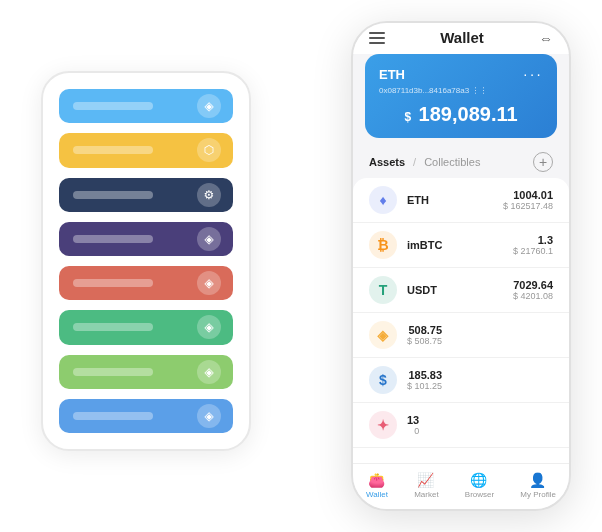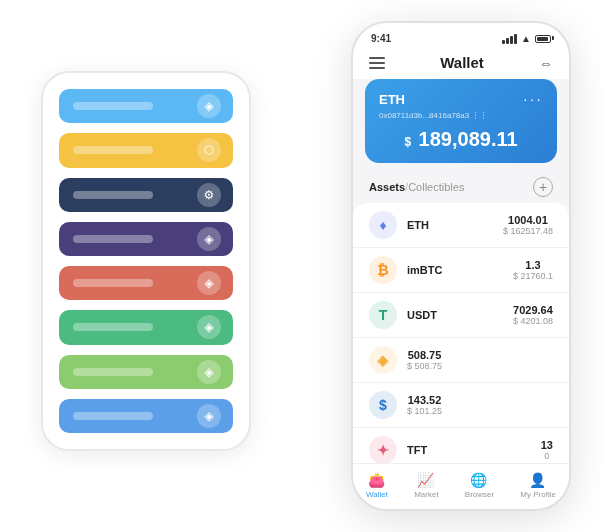--- a/index.html
+++ b/index.html
@@ -198,20 +198,21 @@
     .assets-header {
       display: flex;
       justify-content: space-between;
       align-items: center;
       padding: 4px 16px 6px;
       background: #f5f5f7;
     }
 
     .assets-tabs {
       display: flex;
+      gap: 8px;
       font-size: 11px;
     }
 
     .tab-active {
       color: #222;
       font-weight: 600;
     }
 
     .tab-separator {
       color: #bbb;
@@ -263,21 +264,21 @@
     }
 
     .asset-name {
       flex: 1;
       font-size: 11px;
       font-weight: 600;
       color: #222;
     }
 
     .asset-values {
-      text-align: center;
+      text-align: right;
     }
 
     .asset-amount {
       font-size: 11px;
       font-weight: 600;
       color: #222;
     }
 
     .asset-usd {
       font-size: 9px;
@@ -355,39 +356,20 @@
         <div class="color-card-icon" style="color: rgb(255, 255, 255); font-size: 12px;">◈</div>
       </div>
       <div class="color-card" style="background: rgb(91, 159, 232);">
         <div class="color-card-text"></div>
         <div class="color-card-icon" style="color: rgb(255, 255, 255); font-size: 12px;">◈</div>
       </div>
     </div>
 
   <div class="main-phone">
 
-    <div class="status-bar">
-      <span>9:41</span>
-      <div class="status-icons">
-
-        <div style="display:flex;gap:1px;align-items:flex-end;">
-          <div class="signal-bar" style="height:4px;"></div>
-          <div class="signal-bar" style="height:6px;"></div>
-          <div class="signal-bar" style="height:8px;"></div>
-          <div class="signal-bar" style="height:10px;"></div>
-        </div>
-
-        <span style="font-size:10px;">▲</span>
-
-        <div style="width:16px;height:8px;border:1.5px solid #333;border-radius:2px;position:relative;">
-          <div style="width:11px;height:4px;background:#333;position:absolute;top:0;left:0;margin:1px;border-radius:1px;"></div>
-          <div style="width:2px;height:4px;background:#333;position:absolute;top:0px;right:-4px;border-radius:0 1px 1px 0;"></div>
-        </div>
-      </div>
-    </div>
 
     <div class="top-nav">
       <div class="hamburger-icon">
         <span></span>
           <span></span>
           <span></span>
       </div>
       <span class="nav-title">Wallet</span>
       <span class="expand-icon">⇔</span>
     </div>
@@ -441,27 +423,26 @@
         <div class="asset-item">
           <div class="asset-icon" style="background: rgba(245, 172, 55, 0.133); color: rgb(245, 172, 55); font-weight: 700;">◈</div>
           <div class="asset-values">
             <div class="asset-amount">508.75</div>
             <div class="asset-usd">$ 508.75</div>
           </div>
         </div>
         <div class="asset-item">
           <div class="asset-icon" style="background: rgba(39, 117, 202, 0.133); color: rgb(39, 117, 202); font-weight: 700;">$</div>
           <div class="asset-values">
-            <div class="asset-amount">143.52</div>
+            <div class="asset-amount">185.83</div>
             <div class="asset-usd">$ 101.25</div>
           </div>
         </div>
         <div class="asset-item">
           <div class="asset-icon" style="background: rgba(232, 93, 117, 0.133); color: rgb(232, 93, 117); font-weight: 700;">✦</div>
-          <div class="asset-name">TFT</div>
           <div class="asset-values">
             <div class="asset-amount">13</div>
             <div class="asset-usd">0</div>
           </div>
         </div>
       </div>
 
     <div class="bottom-nav">
 
     <div class="nav-item active">

